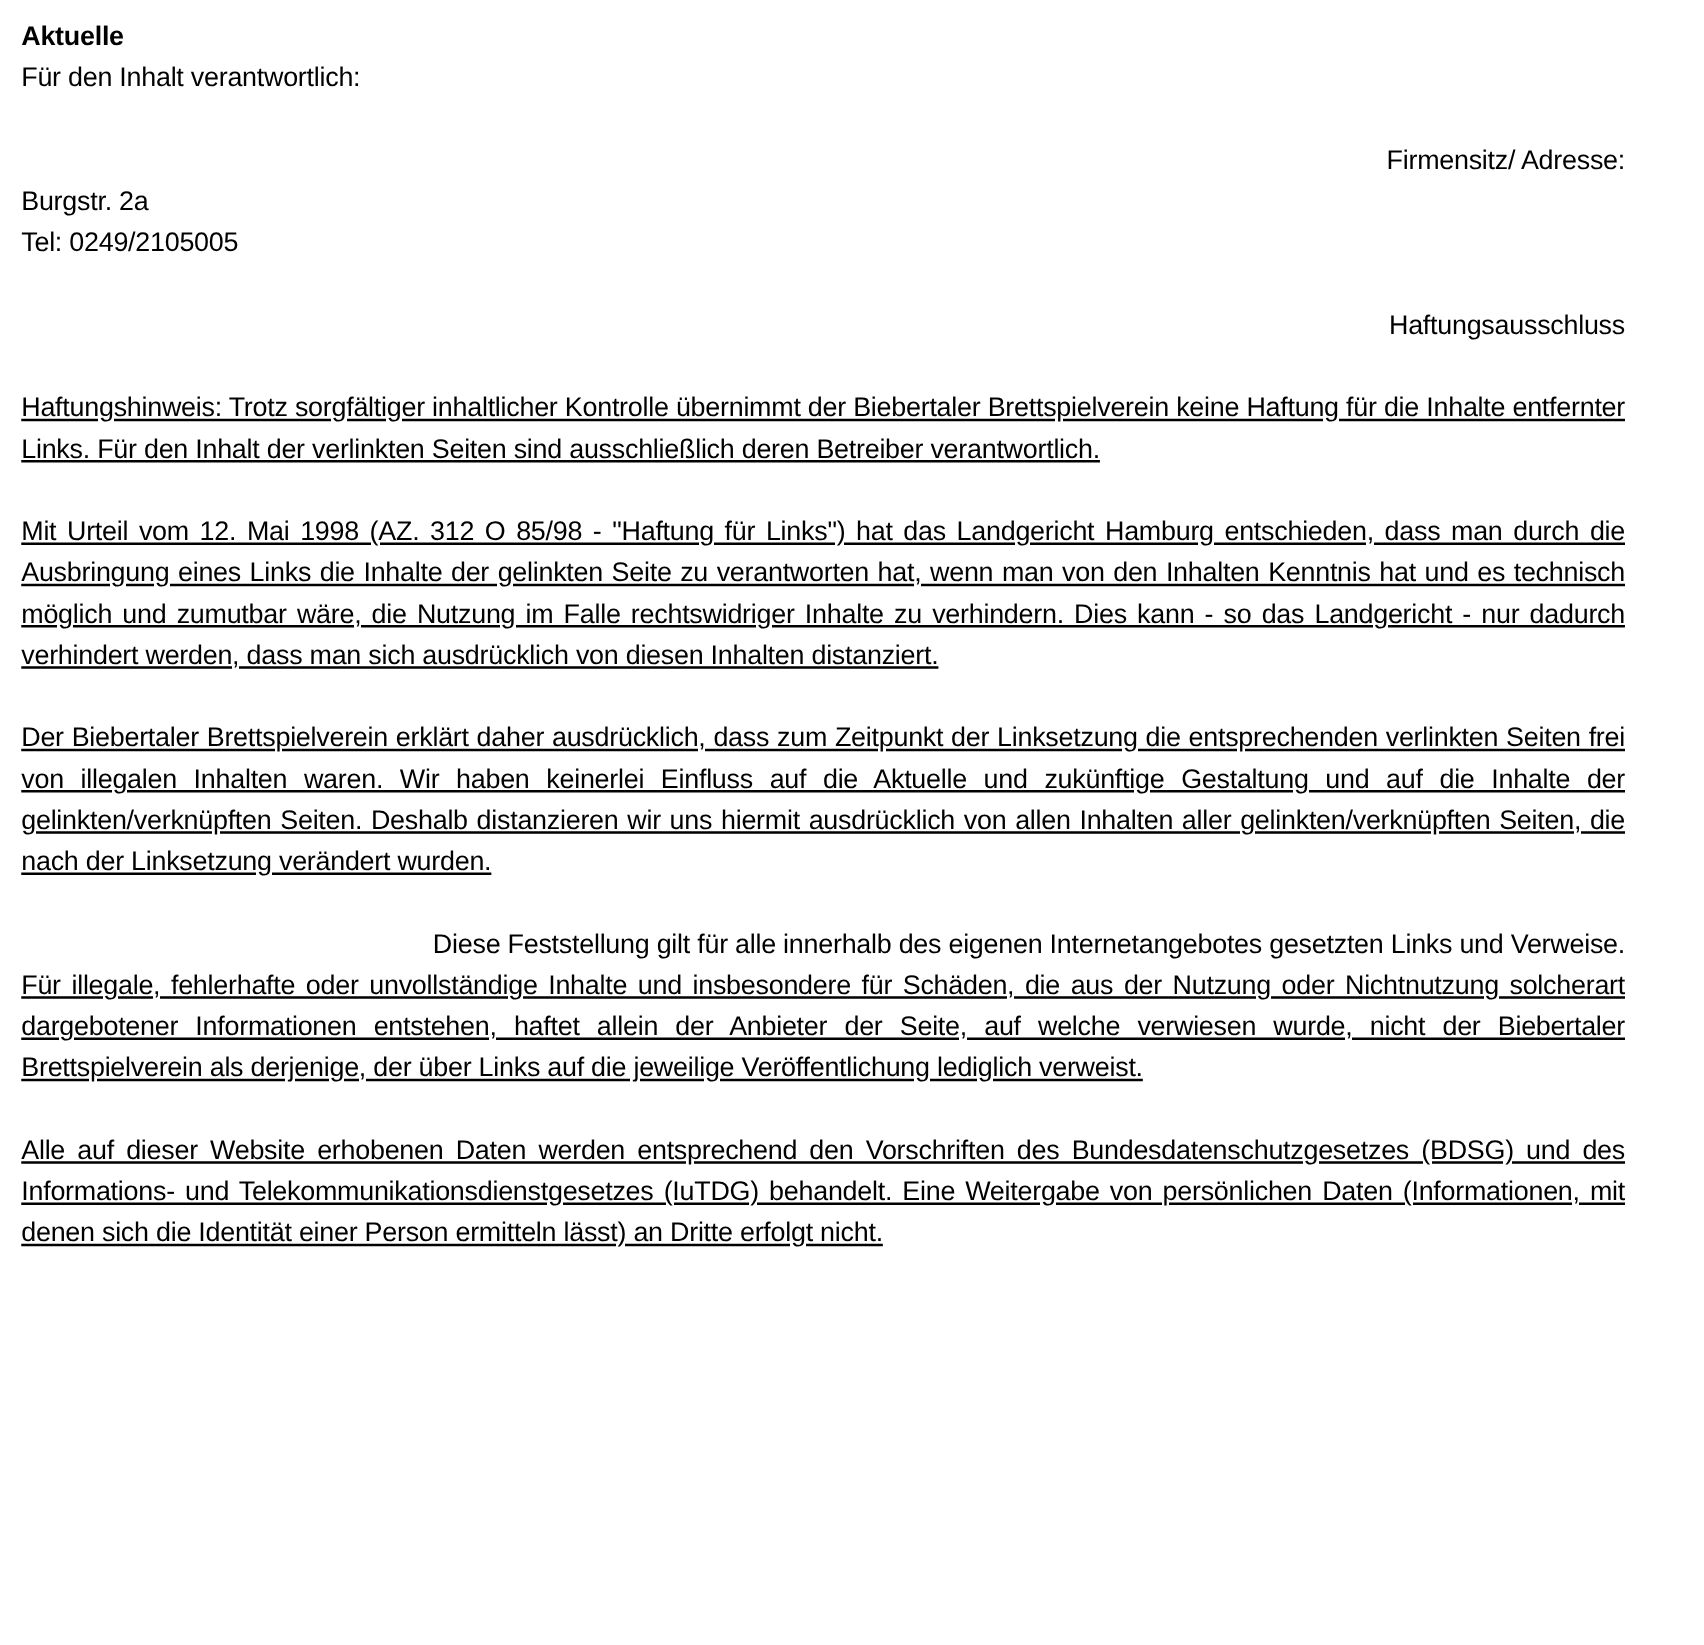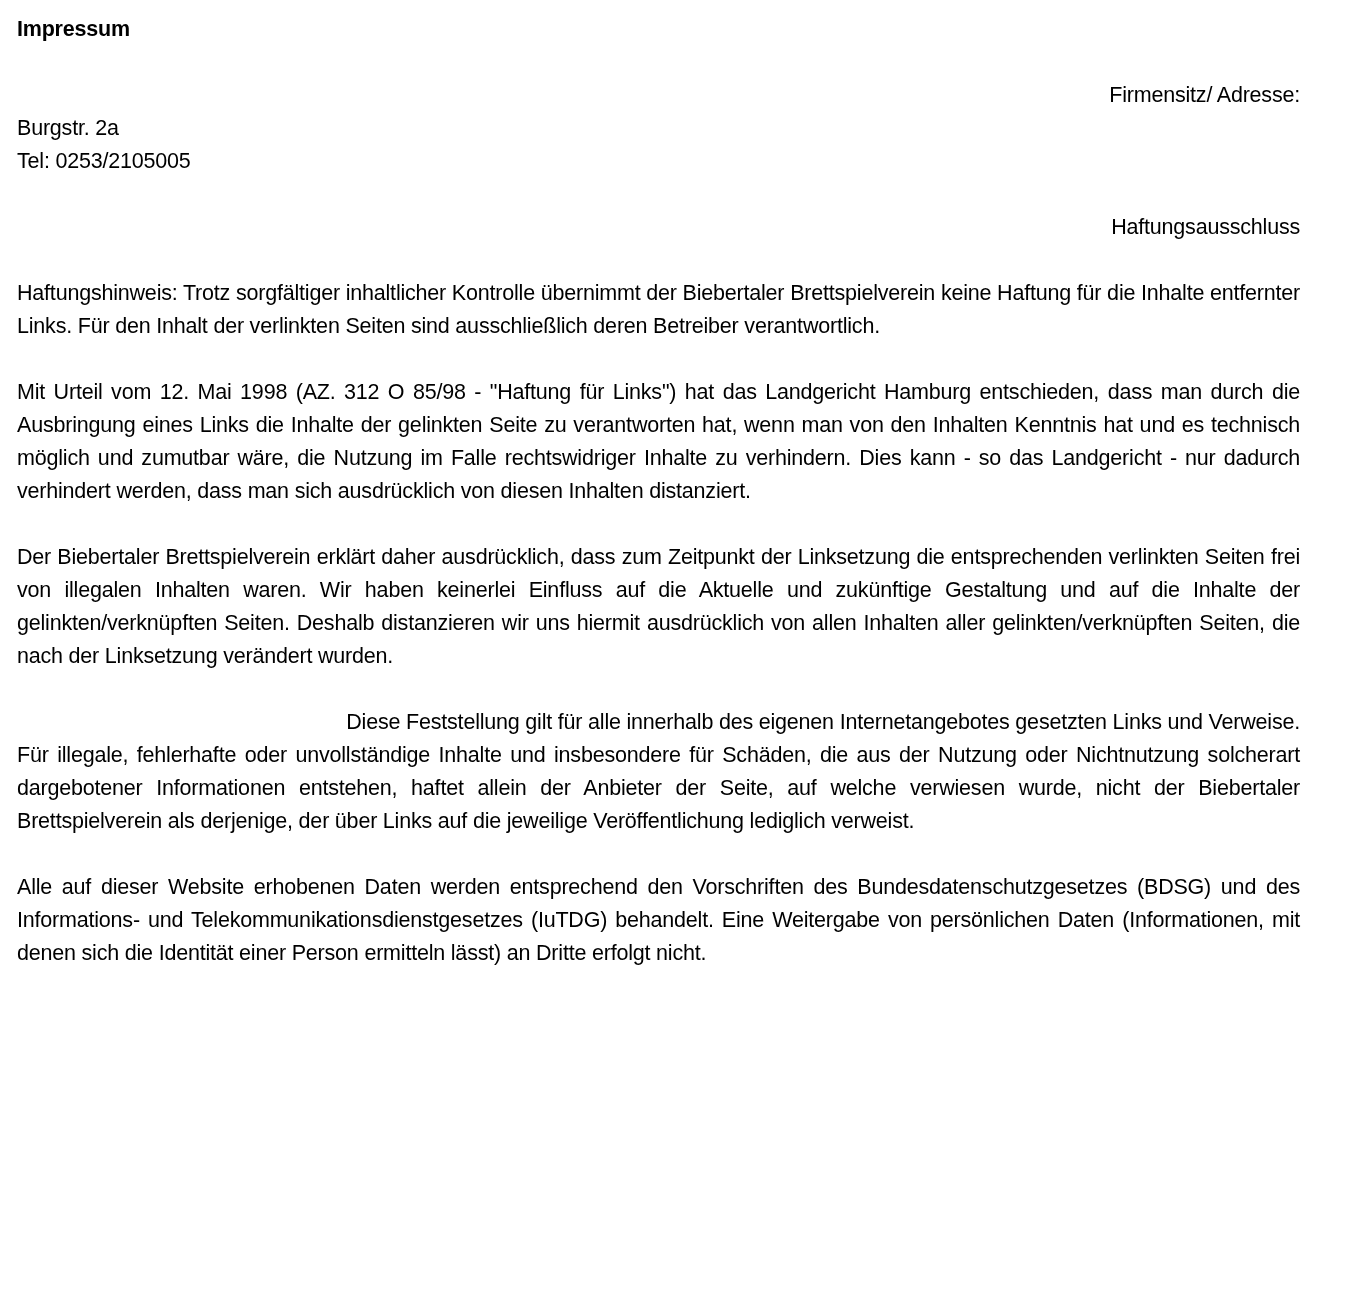--- a/index.html
+++ b/index.html
@@ -28,37 +28,39 @@
     font-weight: bold;
   }
   .gap-top {
     margin-top: 33px !important;
     text-align: right;
   }
   .just {
     text-align: justify;
     text-justify: inter-word;
     hyphens: none;
+    text-decoration: underline;
   }
 </style>
 </head>
 <body>
 
 <div class="page">
 
-  <p class="title">Impressum</p>
+  <p class="title">Aktuelle</p>
 
+  <p>Für den Inhalt verantwortlich:</p>
 
 
   <p class="gap-top">Firmensitz/ Adresse:</p>
 
   <p>Burgstr. 2a</p>
 
 
-  <p>Tel: 0253/2105005</p>
+  <p>Tel: 0249/2105005</p>
 
 
   <p class="gap-top">Haftungsausschluss</p>
 
   <p class="gap-top just">Haftungshinweis: Trotz sorgfältiger inhaltlicher Kontrolle übernimmt der Biebertaler Brettspielverein keine Haftung für die Inhalte entfernter Links. Für den Inhalt der verlinkten Seiten sind ausschließlich deren Betreiber verantwortlich.</p>
 
   <p class="gap-top just">Mit Urteil vom 12. Mai 1998 (AZ. 312 O 85/98 - "Haftung für Links") hat das Landgericht Hamburg entschieden, dass man durch die Ausbringung eines Links die Inhalte der gelinkten Seite zu verantworten hat, wenn man von den Inhalten Kenntnis hat und es technisch möglich und zumutbar wäre, die Nutzung im Falle rechtswidriger Inhalte zu verhindern. Dies kann - so das Landgericht - nur dadurch verhindert werden, dass man sich ausdrücklich von diesen Inhalten distanziert.</p>
 
   <p class="gap-top just">Der Biebertaler Brettspielverein erklärt daher ausdrücklich, dass zum Zeitpunkt der Linksetzung die entsprechenden verlinkten Seiten frei von illegalen Inhalten waren. Wir haben keinerlei Einfluss auf die Aktuelle und zukünftige Gestaltung und auf die Inhalte der gelinkten/verknüpften Seiten. Deshalb distanzieren wir uns hiermit ausdrücklich von allen Inhalten aller gelinkten/verknüpften Seiten, die nach der Linksetzung verändert wurden.</p>
 

